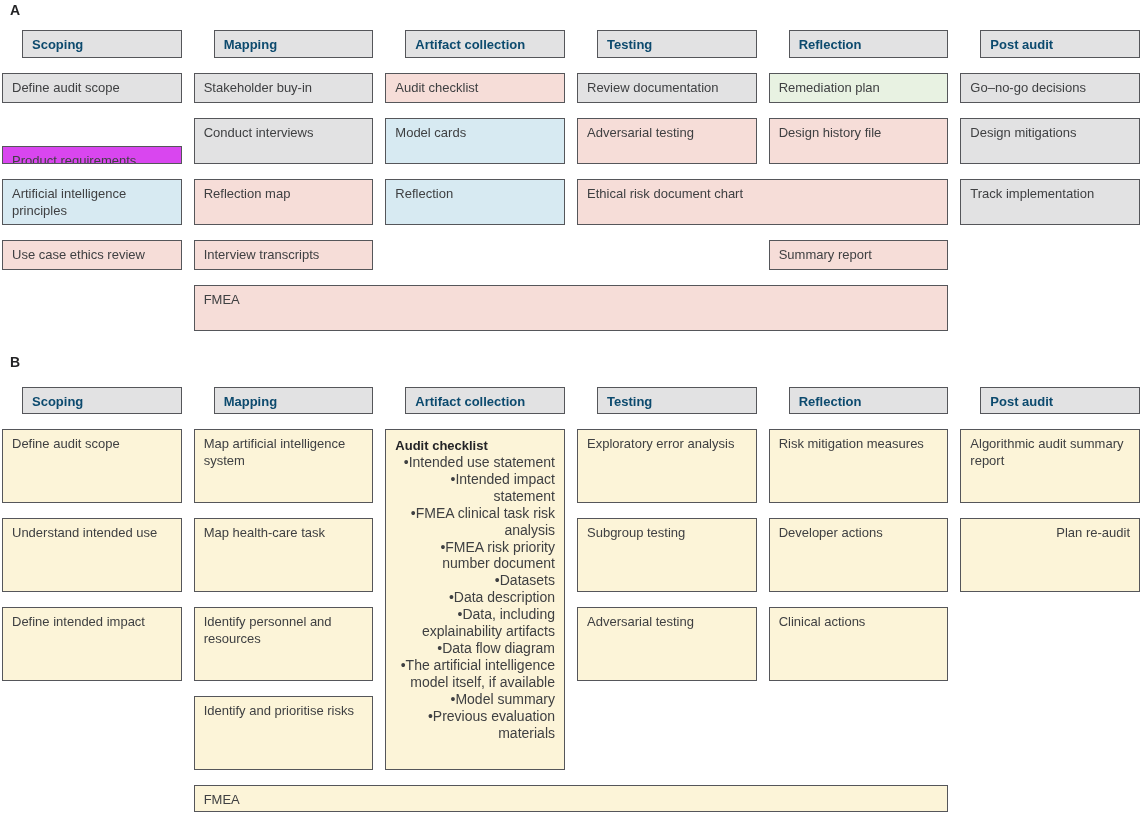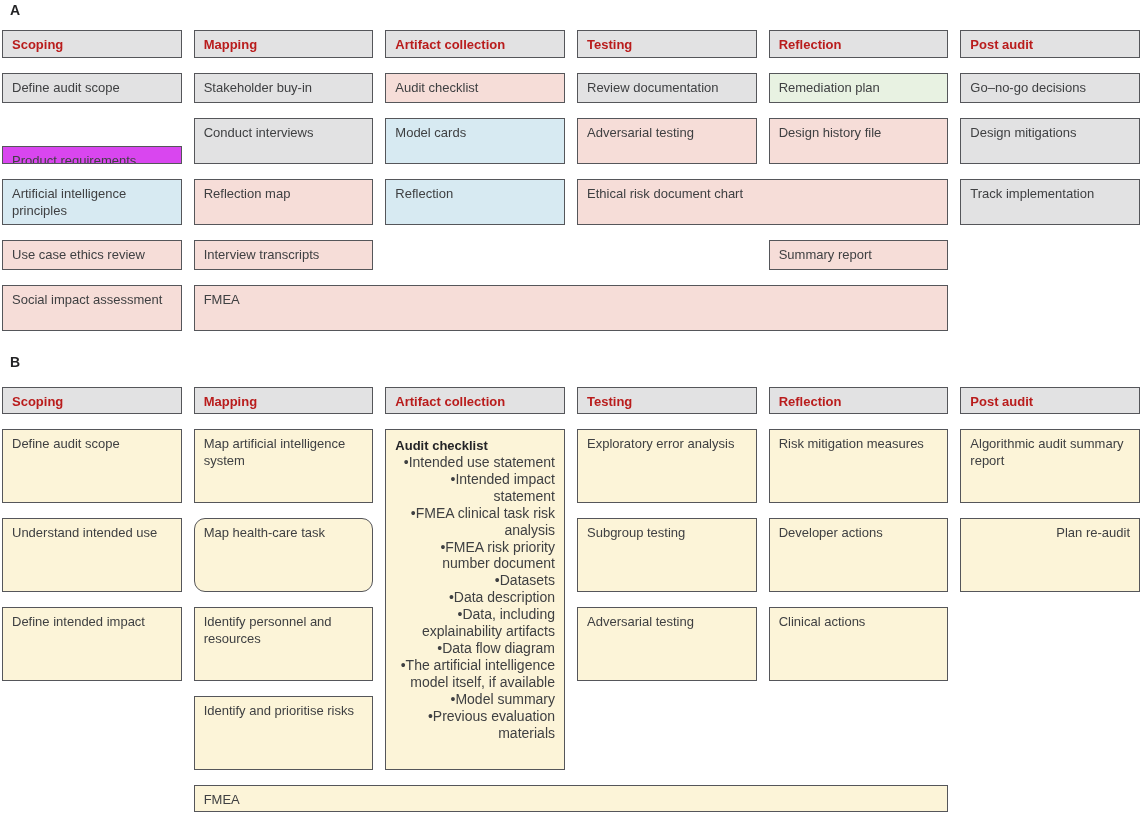--- a/index.html
+++ b/index.html
@@ -39,22 +39,23 @@
   .box {
     box-sizing: border-box;
     border: 1.5px solid #55565a;
     padding: 5px 9px;
     font-size: 13px;
     line-height: 17px;
     overflow: hidden;
   }
   .box.header {
     font-weight: bold;
-    color: #b91c1c;
+    color: #0c4a6e;
     padding-top: 5px;
+    margin-left: 20px;
   }
   .box.checklist { padding: 7px 9px; }
   .cl-title {
     font-weight: bold;
     font-size: 13px;
     line-height: 17px;
     color: #242427;
   }
   ul.cl {
     margin: 0;
@@ -79,21 +80,20 @@
       <div class="box header" style="background: rgb(226, 226, 227); grid-area: 1 / 1;">Scoping</div>
       <div class="box header" style="background: rgb(226, 226, 227); grid-area: 1 / 2;">Mapping</div>
       <div class="box header" style="background: rgb(226, 226, 227); grid-area: 1 / 3;">Artifact collection</div>
       <div class="box header" style="background: rgb(226, 226, 227); grid-area: 1 / 4;">Testing</div>
       <div class="box header" style="background: rgb(226, 226, 227); grid-area: 1 / 5;">Reflection</div>
       <div class="box header" style="background: rgb(226, 226, 227); grid-area: 1 / 6;">Post audit</div>
       <div class="box" style="background: rgb(226, 226, 227); grid-area: 2 / 1 / span 1 / span 1;">Define audit scope</div>
       <div class="box" style="background: #d946ef; grid-area: 3 / 1 / span 1 / span 1; margin-top: 28px;">Product requirements document</div>
       <div class="box" style="background: rgb(215, 234, 242); grid-area: 4 / 1 / span 1 / span 1;">Artificial intelligence principles</div>
       <div class="box" style="background: rgb(246, 221, 216); grid-area: 5 / 1 / span 1 / span 1;">Use case ethics review</div>
-      <div class="box" style="background: rgb(246, 221, 216); grid-area: 6 / 1 / span 1 / span 1;">Social impact assessment</div>
       <div class="box" style="background: rgb(226, 226, 227); grid-area: 2 / 2 / span 1 / span 1;">Stakeholder buy-in</div>
       <div class="box" style="background: rgb(226, 226, 227); grid-area: 3 / 2 / span 1 / span 1;">Conduct interviews</div>
       <div class="box" style="background: rgb(246, 221, 216); grid-area: 4 / 2 / span 1 / span 1;">Reflection map</div>
       <div class="box" style="background: rgb(246, 221, 216); grid-area: 5 / 2 / span 1 / span 1;">Interview transcripts</div>
       <div class="box" style="background: rgb(246, 221, 216); grid-area: 6 / 2 / span 1 / span 4;">FMEA</div>
       <div class="box" style="background: rgb(246, 221, 216); grid-area: 2 / 3 / span 1 / span 1;">Audit checklist</div>
       <div class="box" style="background: rgb(215, 234, 242); grid-area: 3 / 3 / span 1 / span 1;">Model cards</div>
       <div class="box" style="background: rgb(215, 234, 242); grid-area: 4 / 3 / span 1 / span 1;">Reflection</div>
       <div class="box" style="background: rgb(226, 226, 227); grid-area: 2 / 4 / span 1 / span 1;">Review documentation</div>
       <div class="box" style="background: rgb(246, 221, 216); grid-area: 3 / 4 / span 1 / span 1;">Adversarial testing</div>
@@ -110,21 +110,21 @@
       <div class="box header" style="background: rgb(226, 226, 227); grid-area: 1 / 1;">Scoping</div>
       <div class="box header" style="background: rgb(226, 226, 227); grid-area: 1 / 2;">Mapping</div>
       <div class="box header" style="background: rgb(226, 226, 227); grid-area: 1 / 3;">Artifact collection</div>
       <div class="box header" style="background: rgb(226, 226, 227); grid-area: 1 / 4;">Testing</div>
       <div class="box header" style="background: rgb(226, 226, 227); grid-area: 1 / 5;">Reflection</div>
       <div class="box header" style="background: rgb(226, 226, 227); grid-area: 1 / 6;">Post audit</div>
       <div class="box" style="background: rgb(252, 244, 216); grid-area: 2 / 1 / span 1 / span 1;">Define audit scope</div>
       <div class="box" style="background: rgb(252, 244, 216); grid-area: 3 / 1 / span 1 / span 1;">Understand intended use</div>
       <div class="box" style="background: rgb(252, 244, 216); grid-area: 4 / 1 / span 1 / span 1;">Define intended impact</div>
       <div class="box" style="background: rgb(252, 244, 216); grid-area: 2 / 2 / span 1 / span 1;">Map artificial intelligence system</div>
-      <div class="box" style="background: rgb(252, 244, 216); grid-area: 3 / 2 / span 1 / span 1; border-radius: 11px;">Map health-care task</div>
+      <div class="box" style="background: rgb(252, 244, 216); grid-area: 3 / 2 / span 1 / span 1;">Map health-care task</div>
       <div class="box" style="background: rgb(252, 244, 216); grid-area: 4 / 2 / span 1 / span 1;">Identify personnel and resources</div>
       <div class="box" style="background: rgb(252, 244, 216); grid-area: 5 / 2 / span 1 / span 1;">Identify and prioritise risks</div>
       <div class="box checklist" style="background: rgb(252, 244, 216); grid-area: 2 / 3 / span 4 / span 1;">
         <div class="cl-title">Audit checklist</div>
         <ul class="cl">
           <li class="cl-item">Intended use statement</li>
           <li class="cl-item">Intended impact statement</li>
           <li class="cl-item">FMEA clinical task risk analysis</li>
           <li class="cl-item">FMEA risk priority number document</li>
           <li class="cl-item">Datasets</li>

